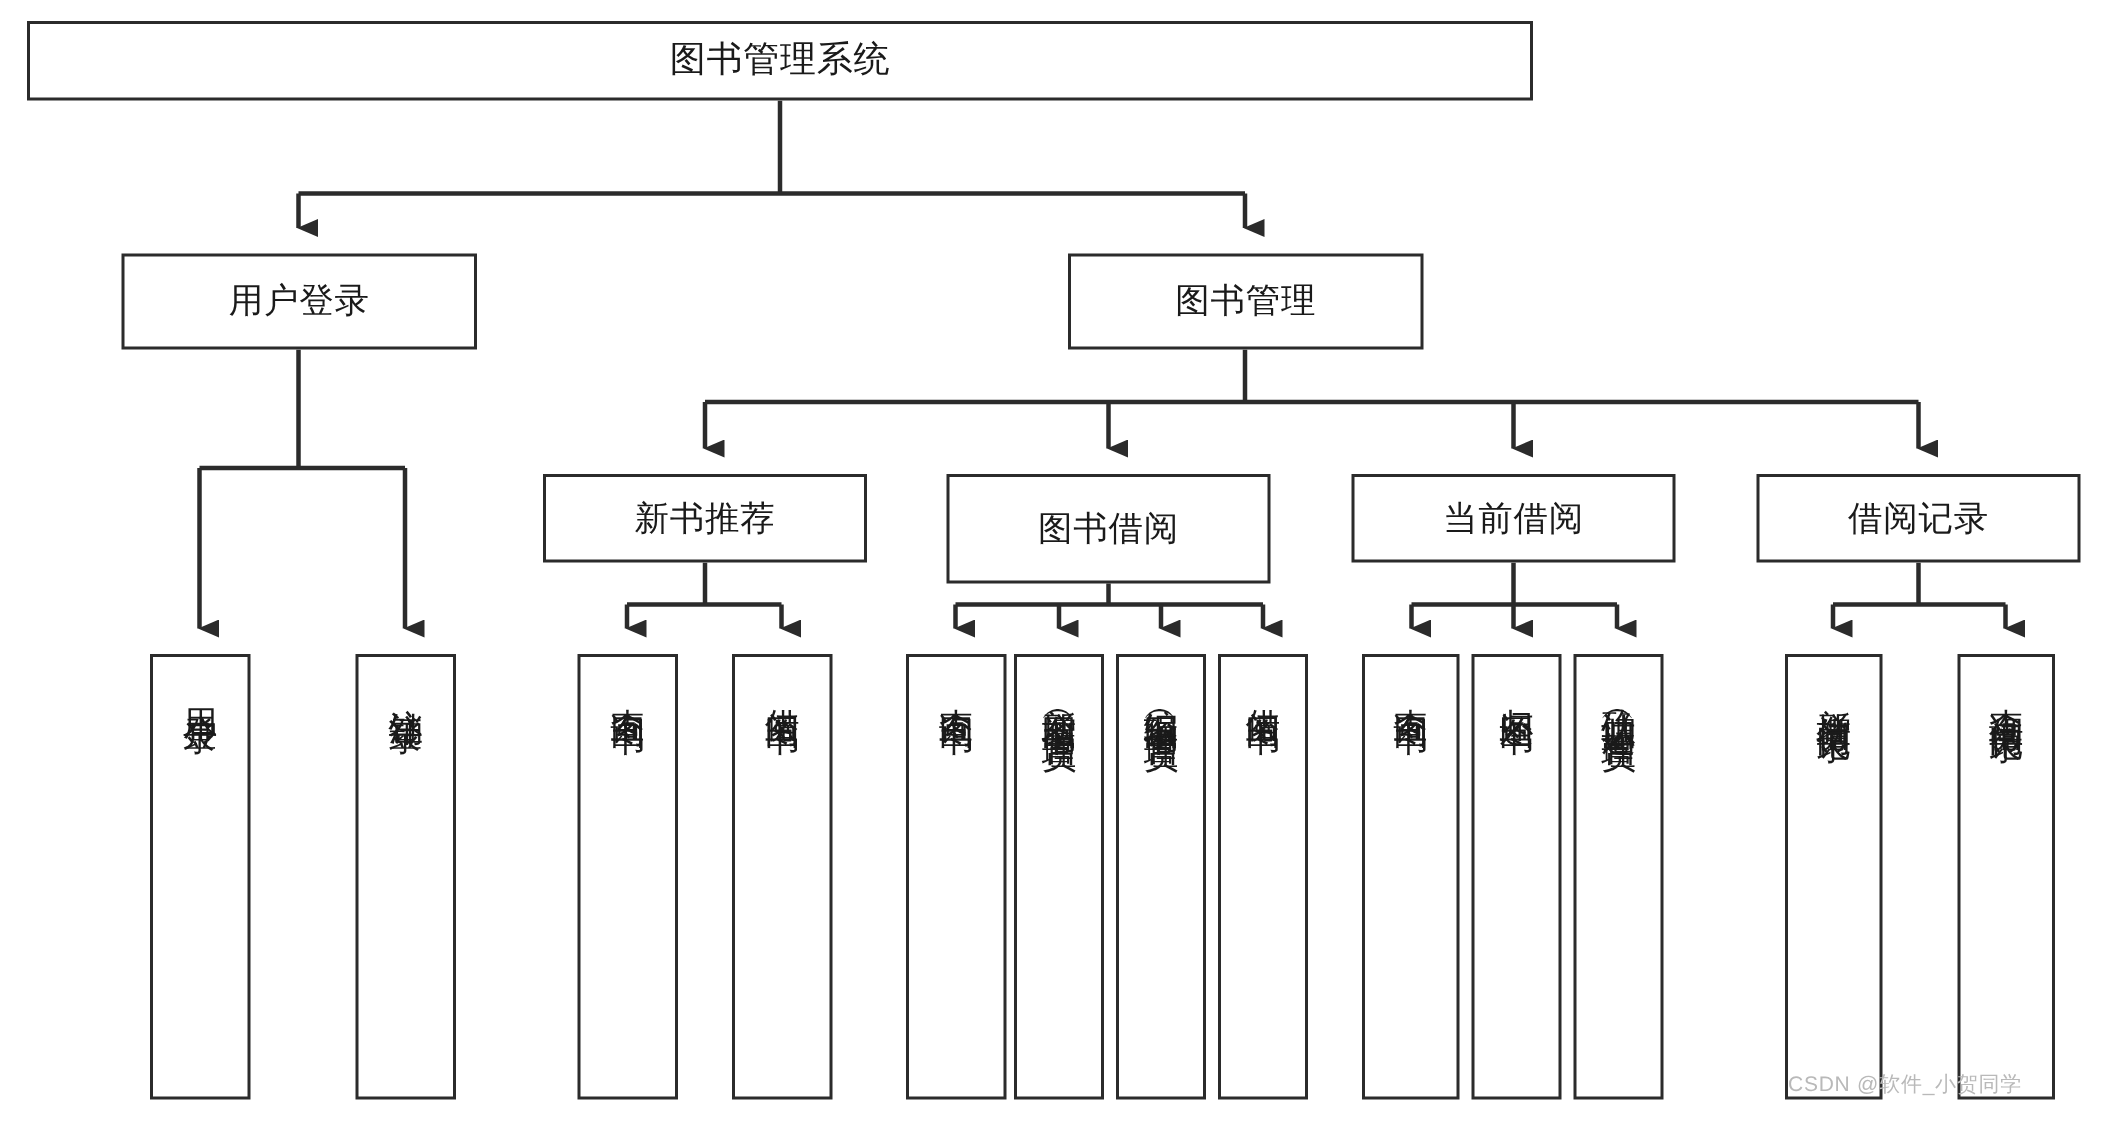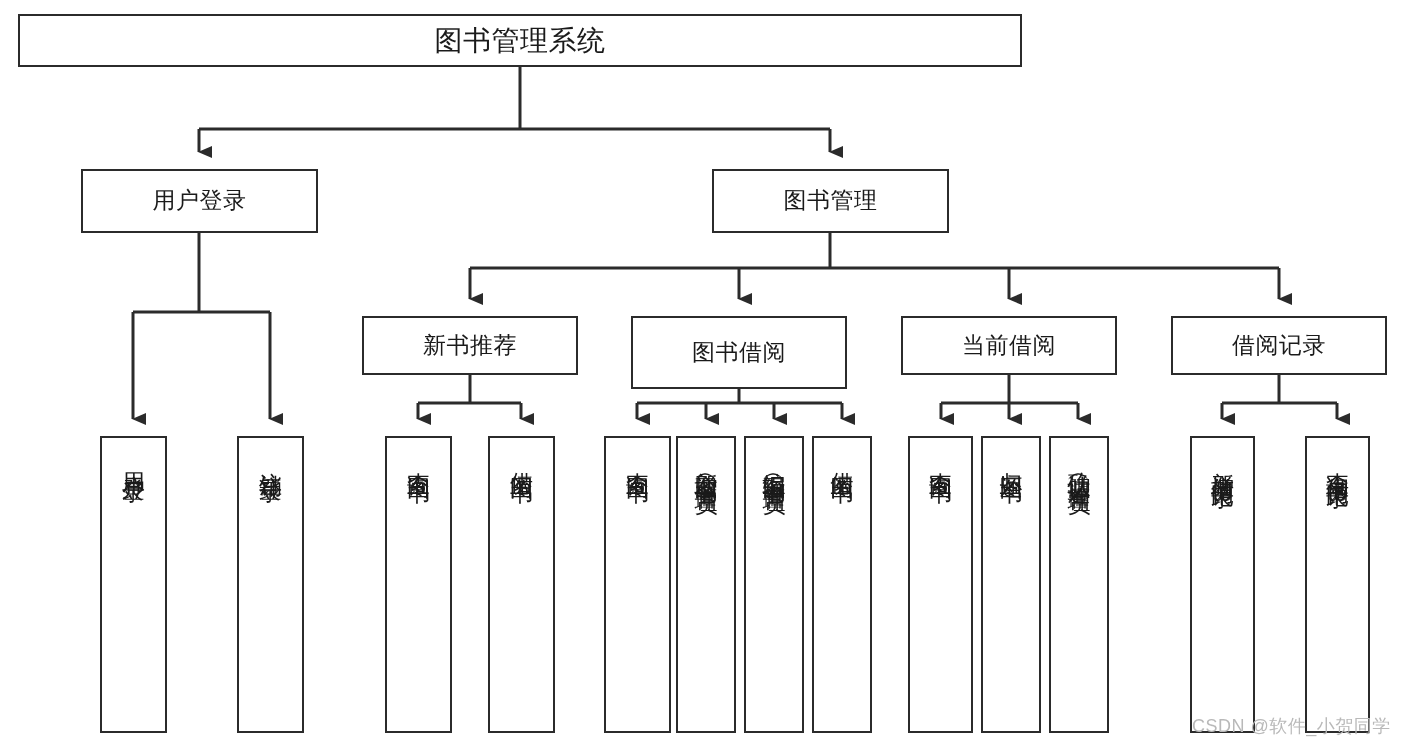--- a/index.html
+++ b/index.html
@@ -47,25 +47,25 @@
     justify-content: center;
     padding-top: 16px;
   }
   .node.vertical .label {
     writing-mode: vertical-rl;
     text-orientation: upright;
     white-space: nowrap;
     letter-spacing: 3px;
     font-size: 23px;
   }
-  .node.root .label { font-size: 28px; }
+  .node.root .label { font-size: 24px; }
   .watermark {
     position: absolute;
     color: #b9b9b9;
-    font-size: 18px;
+    font-size: 14px;
     letter-spacing: 0.5px;
     white-space: nowrap;
     user-select: none;
   }
 </style>
 </head>
 <body>
 
 <div id="canvas">
 

